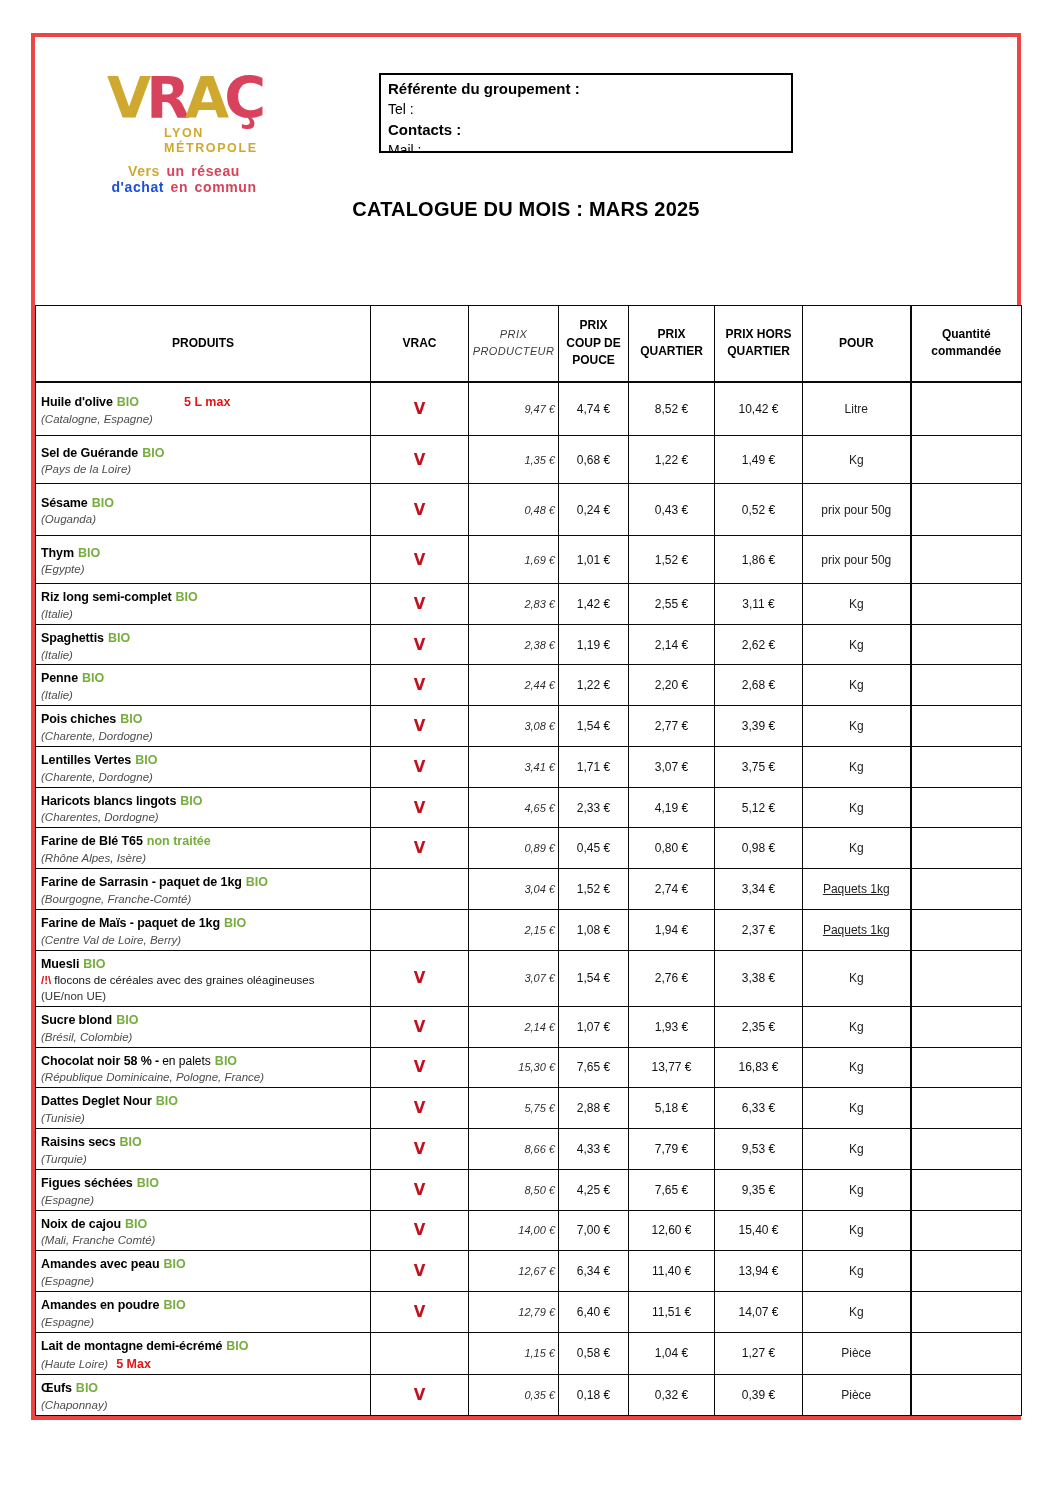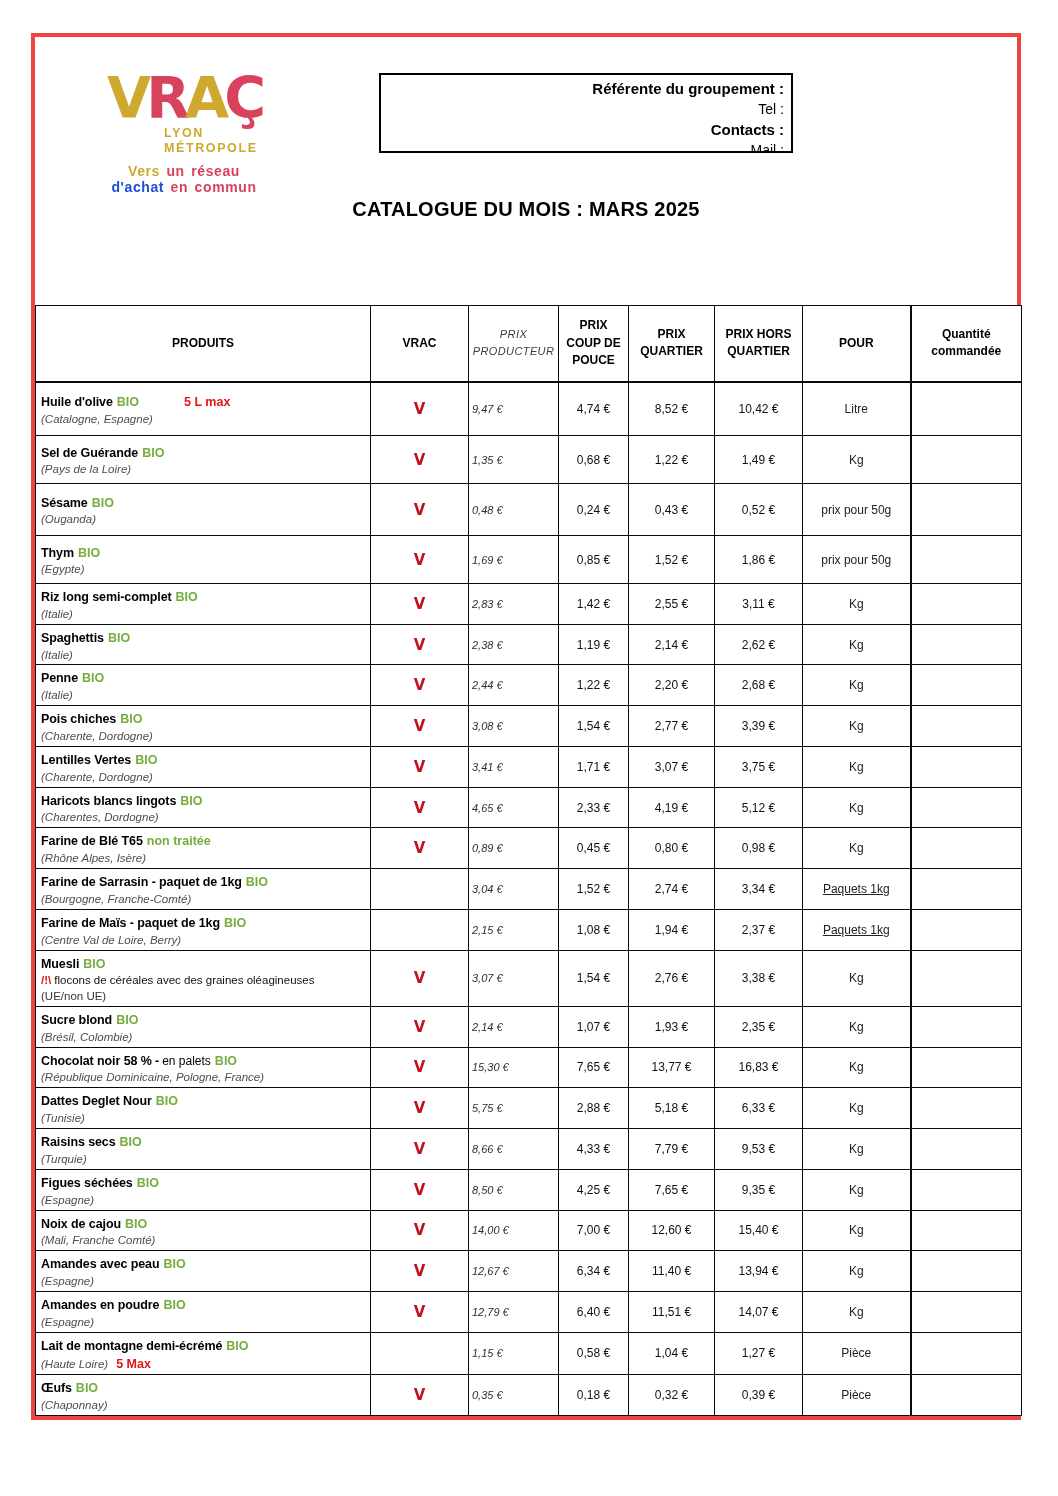--- a/index.html
+++ b/index.html
@@ -32,21 +32,21 @@
   .logo-tagline{
     margin-top:8px; font-weight:bold; font-size:14px; line-height:1.12;
     letter-spacing:0.6px; word-spacing:2px;
   }
 
   
   .contact-box{
     position:absolute; left:344px; top:36px; width:414px; height:80px;
     border:2.5px solid #000; padding:2px 7px 0 7px; overflow:hidden; background:#fff;
   }
-  .cb-line{font-size:14px; line-height:18px; color:#000;text-align:right;}
+  .cb-line{font-size:14px; line-height:18px; color:#000;}
   .cb-bold{font-weight:bold; font-size:15px; line-height:23px;}
 
   
   .title{
     position:absolute; top:161px; left:0; width:100%; text-align:center;
     font-size:20px; font-weight:bold; letter-spacing:0.2px;
   }
 
   
   table.catalog{
@@ -77,21 +77,21 @@
   .plabel{font-weight:bold; font-size:12.5px; color:var(--green); margin-left:4px;}
   .pnote{font-weight:bold; font-size:12.5px; color:var(--red); margin-left:45px;}
   .warn{font-size:11.5px; color:#111; line-height:1.35;}
   .wpre{color:var(--red); font-weight:bold; margin-right:3px;}
   .origin{font-style:italic; color:var(--gray); font-size:11.5px; line-height:1.3;}
   .origin.plain{font-style:normal; color:#333;}
   .onote{font-style:normal; font-weight:bold; color:var(--red); margin-left:8px; font-size:12.5px;}
 
   .td-vrac{text-align:center;}
   .vmark{color:var(--vred); font-weight:bold; font-size:15px; font-family:"DejaVu Sans", sans-serif;}
-  .td-p1{text-align:left; font-style:italic; font-size:11px; color:#2e2e2e;margin-left:29px;}
+  .td-p1{text-align:right; font-style:italic; font-size:11px; color:#2e2e2e;margin-left:29px;}
   .td-p{text-align:center; font-size:12px; color:#111;}
   .td-pour{text-align:center; font-size:12px; color:#222;}
   .td-pour.u{text-decoration:underline;}
 </style>
 </head>
 <body>
 
 <div class="page">
 
   <div class="page-header">
@@ -185,21 +185,21 @@
     <td class="td-qty"></td>
   </tr>
         <tr>
     <td class="td-name">
       <div class="nm"><span class="pname">Thym</span><span class="plabel">BIO</span></div>
 
       <div class="origin"><span>(Egypte)</span></div>
     </td>
     <td class="td-vrac"><span class="vmark">V</span></td>
     <td class="td-p1">1,69 €</td>
-    <td class="td-p">0,85 €</td>
+    <td class="td-p">1,01 €</td>
     <td class="td-p">1,52 €</td>
     <td class="td-p">1,86 €</td>
     <td class="td-pour">prix pour 50g</td>
     <td class="td-qty"></td>
   </tr>
         <tr>
     <td class="td-name">
       <div class="nm"><span class="pname">Riz long semi-complet</span><span class="plabel">BIO</span></div>
 
       <div class="origin"><span>(Italie)</span></div>

